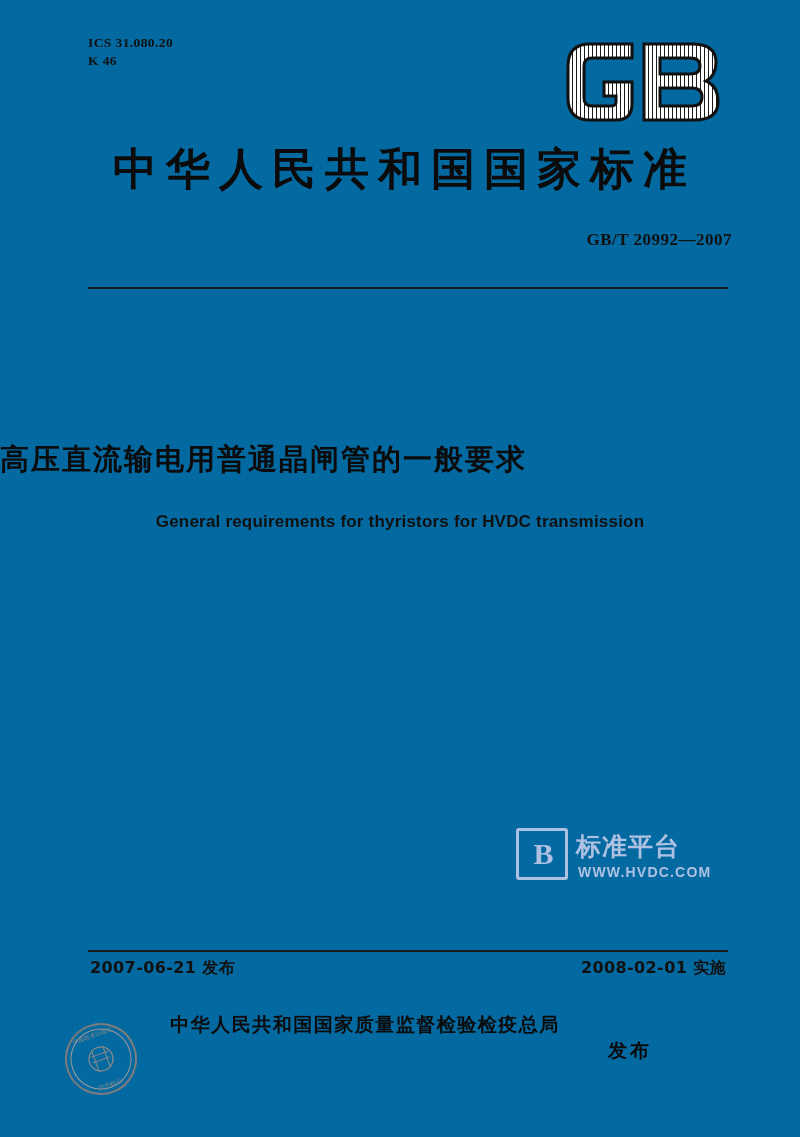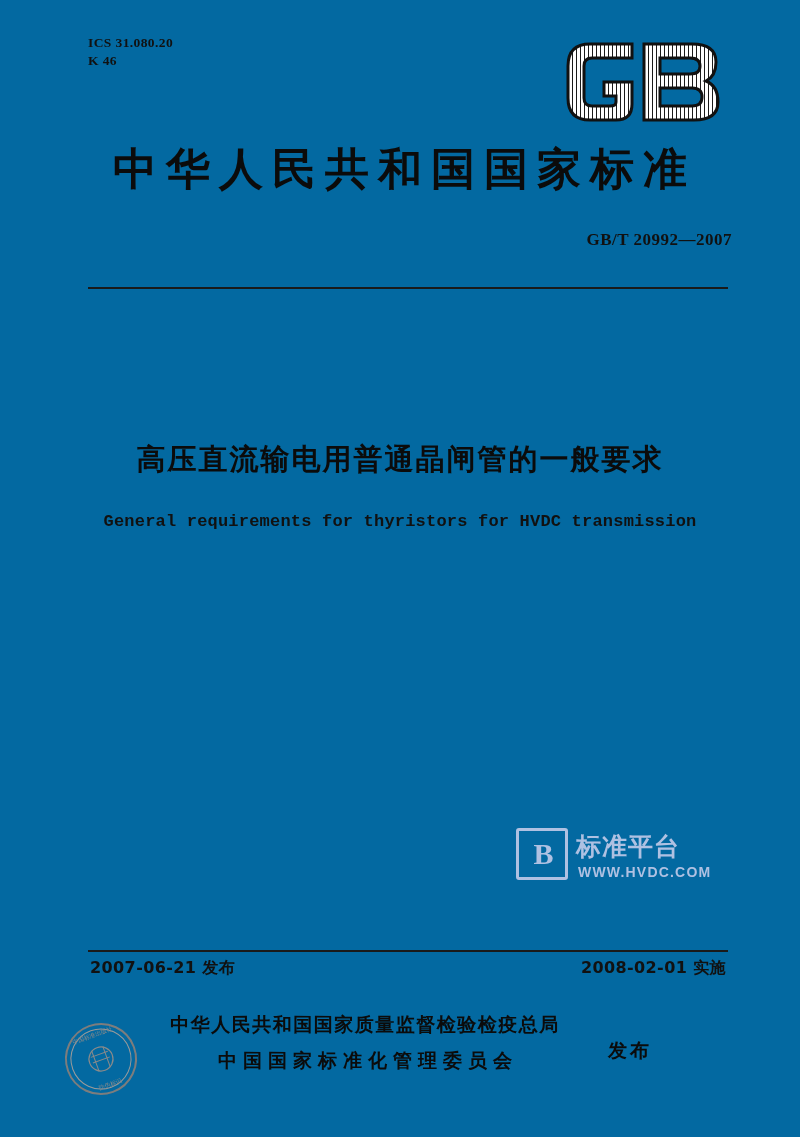--- a/index.html
+++ b/index.html
@@ -82,33 +82,33 @@
     border-top: 2px solid #1a1a1a;
   }
   .rule.top { top: 287px; }
   .rule.bottom { top: 950px; }
 
   
   .doc-title-cn {
     position: absolute;
     left: 0; right: 0;
     top: 440px;
-    text-align: center;
+    text-align: left;
     font-family: "DejaVu Sans", sans-serif;
     font-weight: bold;
     font-size: 29px;
     letter-spacing: 2px;
     color: #0b0b0b;
   }
   .doc-title-en {
     position: absolute;
     left: 0; right: 0;
     top: 512px;
     text-align: center;
-    font-family: Liberation Mono, monospace;
+    font-family: Liberation Sans, sans-serif;
     font-weight: bold;
     font-size: 17px;
     letter-spacing: 0.2px;
     color: #111;
   }
 
   
   .watermark {
     position: absolute;
     left: 516px;
@@ -266,21 +266,20 @@
     <div class="wm-url">WWW.HVDC.COM</div>
   </div>
 
   <div class="rule bottom"></div>
 
   <div class="date-left">2007-06-21 发布</div>
   <div class="date-right">2008-02-01 实施</div>
 
   <div class="issuer">
     <div class="issuer-line1">中华人民共和国国家质量监督检验检疫总局</div>
-    <div class="issuer-line2">中国国家标准化管理委员会</div>
   </div>
   <div class="issue-word">发布</div>
 
   <div class="seal">
     <svg width="78" height="78" viewBox="0 0 78 78" xmlns="http://www.w3.org/2000/svg">
       <g transform="rotate(-20 39 39)">
         <circle cx="39" cy="39" r="35" fill="none" stroke="#7d7d7d" stroke-width="2"></circle>
         <circle cx="39" cy="39" r="30" fill="none" stroke="#9a9a9a" stroke-width="1"></circle>
         <circle cx="39" cy="39" r="12" fill="none" stroke="#8a8a8a" stroke-width="1.2"></circle>
         <path d="M30 34 L48 34 M30 40 L48 40 M33 28 L33 50 M45 28 L45 50" stroke="#8a8a8a" stroke-width="1"></path>

